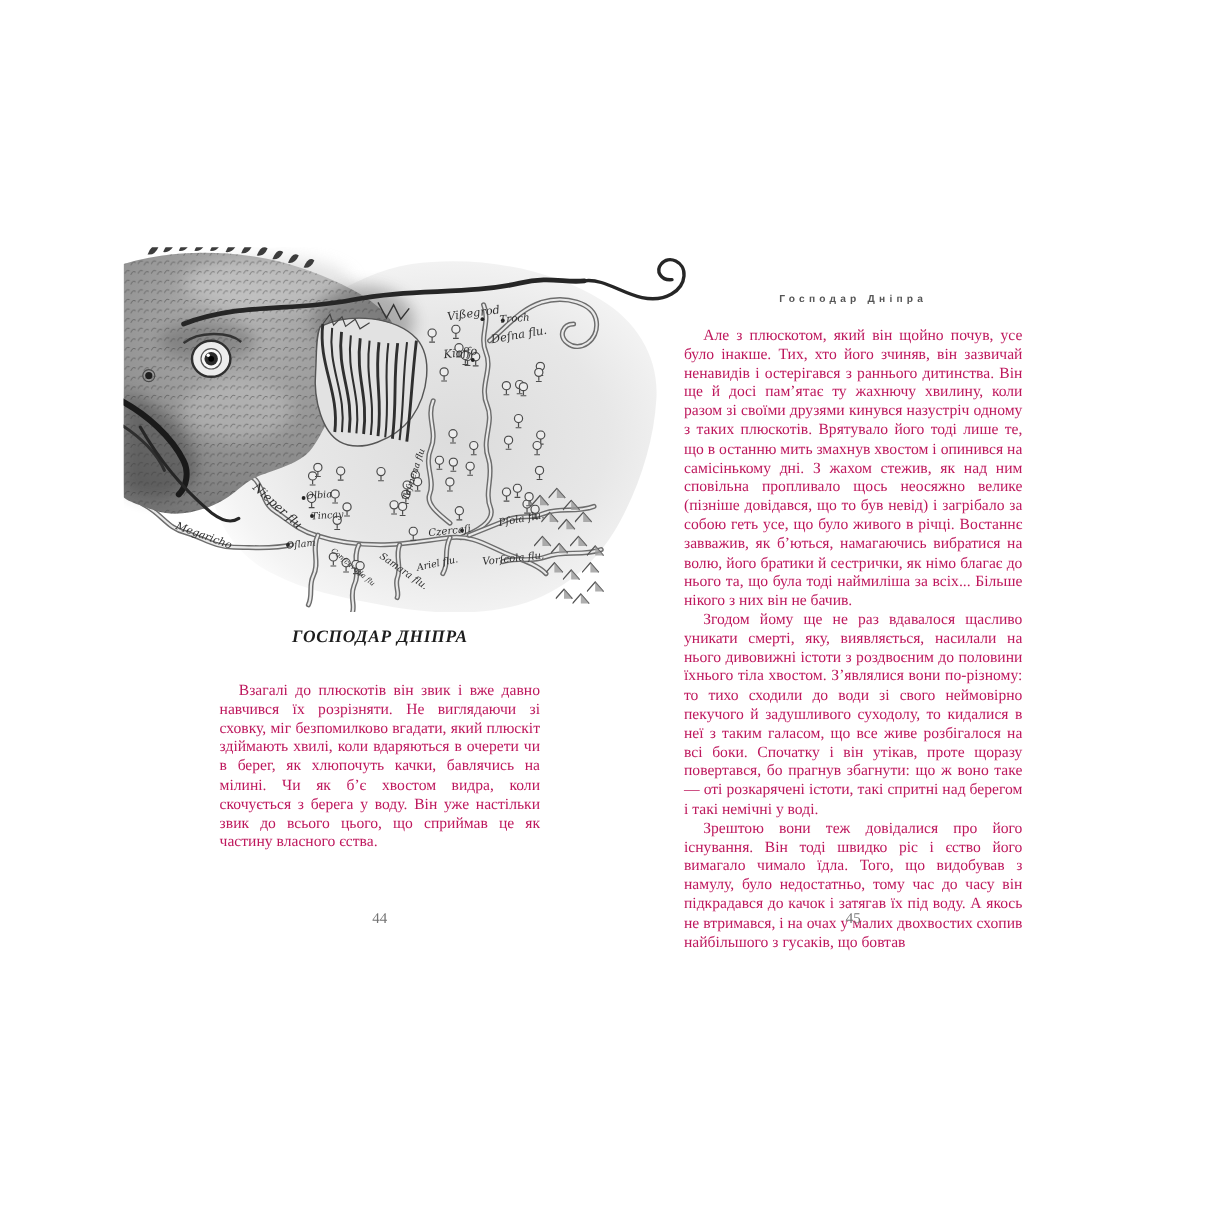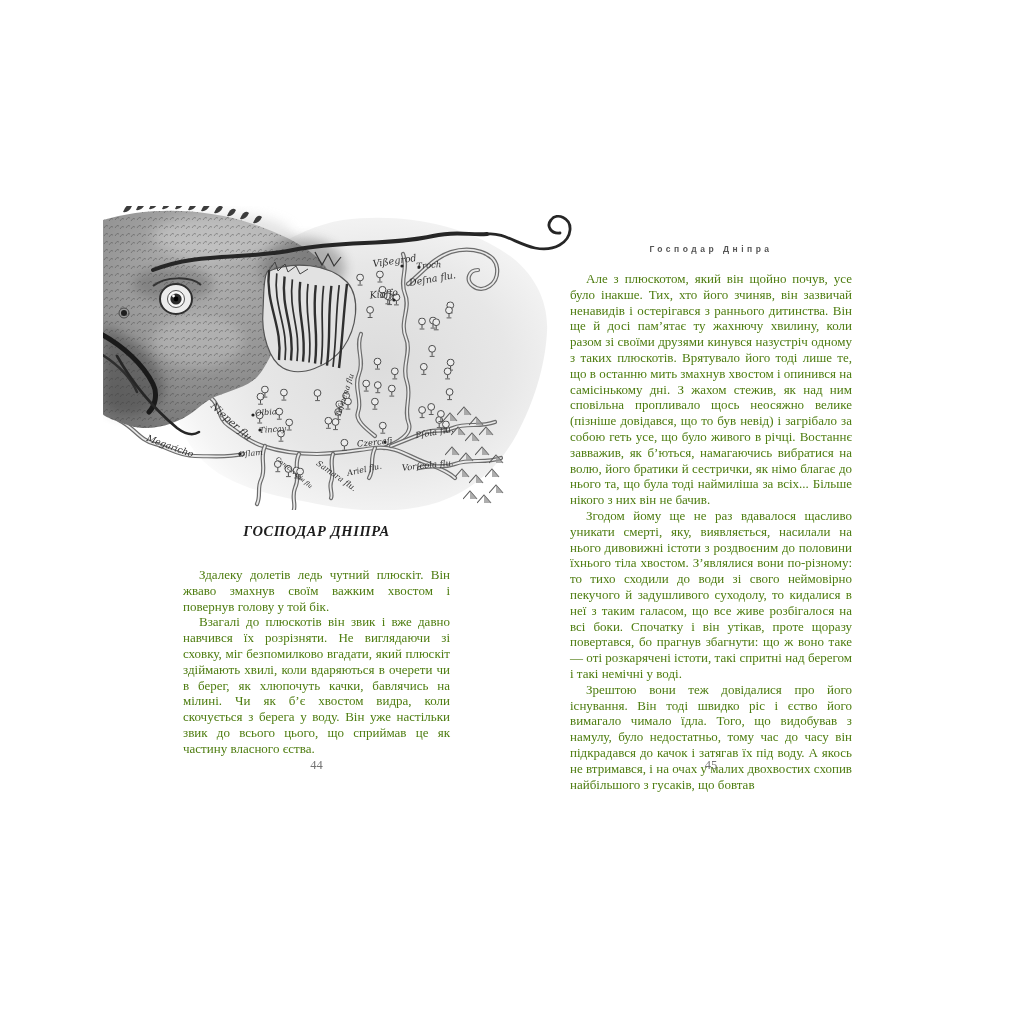--- a/index.html
+++ b/index.html
@@ -9,21 +9,21 @@
     font-family:"Liberation Serif","DejaVu Serif",serif;
     color:#262626;
   }
   .spread{position:absolute;inset:0;}
   #illustration{position:absolute;left:103px;top:206px;width:472px;height:304px;}
   .chapter-title{
     position:absolute;left:183px;top:523px;width:267px;
     text-align:center;font-style:italic;font-weight:bold;
     font-size:14.5px;letter-spacing:.6px;color:#1d1d1d;white-space:nowrap;
   }
-  .body-text{font-size:13px;line-height:15.8px;text-align:justify;color:#4d7c0f;}
+  .body-text{font-size:13px;line-height:15.8px;text-align:justify;color:#be185d;}
   .body-text p{margin:0;text-indent:16px;}
   #left-text{position:absolute;left:183px;top:567px;width:267px;}
   #right-text{position:absolute;left:570px;top:271px;width:282px;}
   .running-header{
     position:absolute;left:570px;top:244px;width:282px;text-align:center;
     font-family:"Liberation Sans","DejaVu Sans",sans-serif;
     font-size:8.5px;font-weight:bold;letter-spacing:3.5px;color:#555;white-space:nowrap;
   }
   .page-number{position:absolute;top:758px;width:267px;text-align:center;font-size:12.5px;color:#737373;}
   .page-number.left{left:183px;}
@@ -270,21 +270,20 @@
     <g fill="none" stroke="#262626" stroke-linecap="round">
       <path d="M50,64 C95,46 140,54 190,44 C240,34 285,40 330,30 C355,24 368,30 384,28" stroke-width="4"></path>
       <path d="M384,28 C400,26 414,38 432,42 C452,46 466,36 467,24 C468,12 454,6 448,14
                C443,20 448,28 457,27" stroke-width="2.8"></path>
       <path d="M14,150 C30,178 50,202 74,222 C82,228 90,230 96,226" stroke-width="2.6"></path>
     </g>
   </svg>
 
   <div class="chapter-title">ГОСПОДАР ДНІПРА</div>
   <div id="left-text" class="body-text">
-    <p>Здалеку долетів ледь чутний плюскіт. Він жваво змахнув своїм важким хвостом і повернув голову у той бік.</p>
     <p>Взагалі до плюскотів він звик і вже давно навчився їх розрізняти. Не виглядаючи зі сховку, міг безпомилково вгадати, який плюскіт здіймають хвилі, коли вдаряються в очерети чи в берег, як хлюпочуть качки, бавлячись на мілині. Чи як б’є хвостом видра, коли скочується з берега у воду. Він уже настільки звик до всього цього, що сприймав це як частину власного єства.</p>
   </div>
   <div class="page-number left">44</div>
 
   <div class="running-header">Господар Дніпра</div>
   <div id="right-text" class="body-text">
     <p>Але з плюскотом, який він щойно почув, усе було інакше. Тих, хто його зчиняв, він зазвичай ненавидів і остерігався з раннього дитинства. Він ще й досі пам’ятає ту жахнючу хвилину, коли разом зі своїми друзями кинувся назустріч одному з таких плюскотів. Врятувало його тоді лише те, що в останню мить змахнув хвостом і опинився на самісінькому дні. З жахом стежив, як над ним сповільна пропливало щось неосяжно велике (пізніше довідався, що то був невід) і загрібало за собою геть усе, що було живого в річці. Востаннє завважив, як б’ються, намагаючись вибратися на волю, його братики й сестрички, як німо благає до нього та, що була тоді наймиліша за всіх... Більше нікого з них він не бачив.</p>
     <p>Згодом йому ще не раз вдавалося щасливо уникати смерті, яку, виявляється, насилали на нього дивовижні істоти з роздвоєним до половини їхнього тіла хвостом. З’являлися вони по-різному: то тихо сходили до води зі свого неймовірно пекучого й задушливого суходолу, то кидалися в неї з таким галасом, що все живе розбігалося на всі боки. Спочатку і він утікав, проте щоразу повертався, бо прагнув збагнути: що ж воно таке — оті розкарячені істоти, такі спритні над берегом і такі немічні у воді.</p>
     <p>Зрештою вони теж довідалися про його існування. Він тоді швидко ріс і єство його вимагало чимало їдла. Того, що видобував з намулу, було недостатньо, тому час до часу він підкрадався до качок і затягав їх під воду. А якось не втримався, і на очах у малих двохвостих схопив найбільшого з гусаків, що бовтав</p>
   </div>

